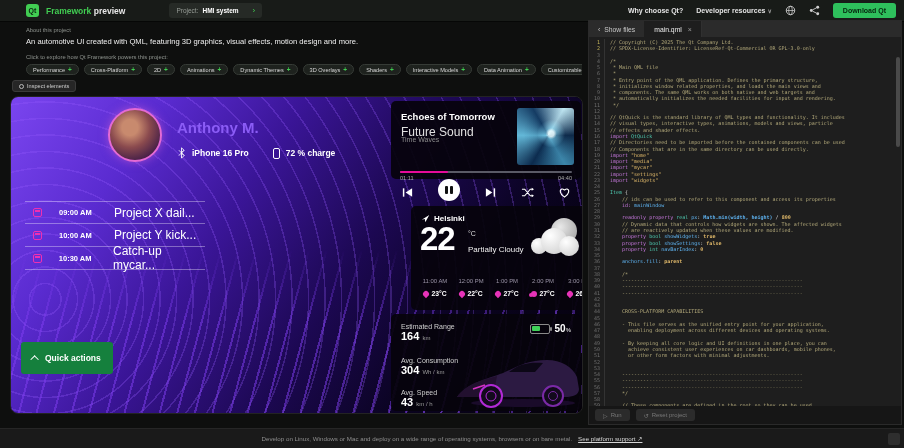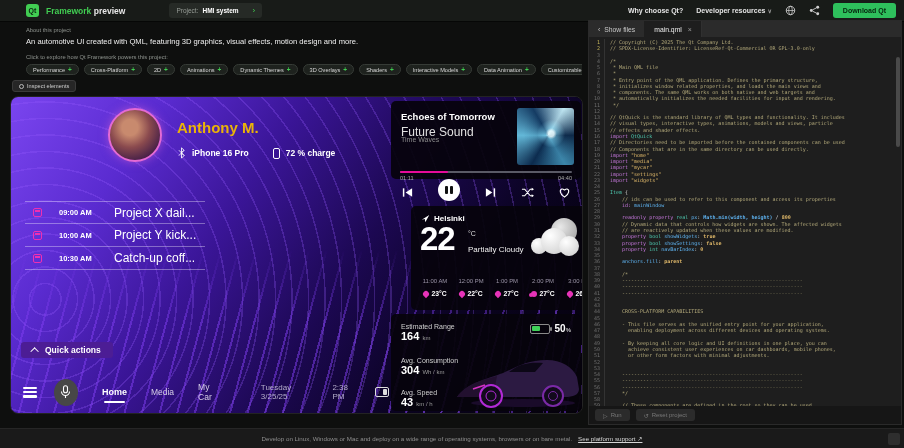--- a/index.html
+++ b/index.html
@@ -42,36 +42,36 @@
   .dash-bg{position:absolute;inset:0;
     background:
       repeating-radial-gradient(circle at 6% 64%, rgba(150,90,255,0) 0 15px, rgba(150,90,255,.28) 15px 16.5px),
       linear-gradient(123deg,#7a45ef 0%,#5a2bd0 20%,#3a1597 38%,#1c0852 58%,#0a0320 76%,#040109 100%);}
   .dash-bg::after{content:"";position:absolute;left:0;bottom:0;width:100%;height:52%;
     background:repeating-linear-gradient(105deg, transparent 0 15px, rgba(128,62,240,.5) 15px 17px);
     -webkit-mask-image:linear-gradient(to top,black 55%,transparent);mask-image:linear-gradient(to top,black 55%,transparent);}
 
   .avatar{position:absolute;left:97px;top:11px;width:54px;height:54px;border-radius:50%;border:2px solid #e46ad4;
     background:radial-gradient(circle at 40% 35%,#c88a6e 18%,#8a4a4e 45%,#4a2248 75%,#241034 100%);box-shadow:0 0 10px rgba(228,106,212,.5);}
-  .prof-name{position:absolute;left:166px;top:22px;color:#eab308;font-size:15px;font-weight:bold;}
+  .prof-name{position:absolute;left:166px;top:22px;color:#8b5cf6;font-size:15px;font-weight:bold;}
   .prof-row{position:absolute;left:166px;top:50px;display:flex;align-items:center;gap:6px;color:#fff;}
   .bt-ic{width:9px;height:12px;}
   .prof-dev{font-size:8.5px;font-weight:bold;}
   .phone-ic{width:7px;height:11px;border:1px solid #fff;border-radius:2px;margin-left:18px;}
   .prof-charge{font-size:8.5px;font-weight:bold;}
 
   .schedule{position:absolute;left:14px;top:104px;width:180px;}
   .sched-row{display:flex;align-items:center;height:23px;border-bottom:1px solid rgba(255,255,255,.35);gap:17px;cursor:pointer;}
   .sched-row:first-child{border-top:1px solid rgba(255,255,255,.35);}
   .cal-icon{width:9px;height:9px;border:1.5px solid #ef2fb2;border-radius:2px;margin-left:8px;position:relative;}
   .cal-icon::before{content:"";position:absolute;left:1px;right:1px;top:1px;height:2px;background:#ef2fb2;}
   .sched-time{color:#fff;font-size:7.5px;font-weight:bold;width:38px;}
   .sched-title{color:#fff;font-size:12px;}
 
-  .quick-actions{position:absolute;left:10px;top:245px;height:16px;background:#4c1d95;border:none;border-radius:3px;color:#fff;display:flex;align-items:center;gap:6px;padding:0 12px;cursor:pointer;font-family:"Liberation Sans",sans-serif;}
+  .quick-actions{position:absolute;left:10px;top:245px;height:32px;background:#15803d;border:none;border-radius:3px;color:#fff;display:flex;align-items:center;gap:6px;padding:0 12px;cursor:pointer;font-family:"Liberation Sans",sans-serif;}
   .quick-actions .chev{width:6px;height:6px;border-left:1.6px solid #fff;border-top:1.6px solid #fff;transform:rotate(45deg) translateY(2px);}
   .quick-actions span{font-size:8.5px;font-weight:bold;}
 
   .dash-nav{position:absolute;left:10px;bottom:7px;width:368px;height:28px;display:flex;align-items:center;}
   .burger{width:15px;height:11px;display:flex;flex-direction:column;justify-content:space-between;cursor:pointer;margin-left:2px;}
   .burger i{height:2.2px;background:#fff;border-radius:1px;}
   .mic-circle{width:27px;height:27px;border-radius:50%;background:#474747;display:flex;align-items:center;justify-content:center;margin-left:17px;cursor:pointer;}
   .nav-item{color:#d6cfe6;font-size:8.5px;margin-left:24px;cursor:pointer;position:relative;}
   .nav-item.active{color:#fff;font-weight:bold;font-size:9px;}
   .nav-item.active::after{content:"";position:absolute;left:2px;right:2px;bottom:-6px;height:2.5px;background:#fff;border-radius:2px;}
@@ -269,49 +269,29 @@
           <span class="sched-title">Project X dail...</span>
         </div>
         <div class="sched-row">
           <span class="cal-icon"></span>
           <span class="sched-time">10:00 AM</span>
           <span class="sched-title">Project Y kick...</span>
         </div>
         <div class="sched-row">
           <span class="cal-icon"></span>
           <span class="sched-time">10:30 AM</span>
-          <span class="sched-title">Catch-up coff...</span>
+          <span class="sched-title">Catch-up mycar...</span>
         </div>
       </div>
 
     <button class="quick-actions">
       <i class="chev"></i>
       <span>Quick actions</span>
     </button>
 
-    <div class="dash-nav">
-      <div class="burger">
-          <i></i>
-          <i></i>
-          <i></i>
-        </div>
-      <div class="mic-circle">
-        <svg width="11" height="14" viewBox="0 0 11 14">
-            <rect x="3.5" y="0.8" width="4" height="7" rx="2" fill="none" stroke="#fff" stroke-width="1.1"></rect>
-            <path d="M1.5 6.5 a4 4 0 0 0 8 0" fill="none" stroke="#fff" stroke-width="1.1"></path>
-            <line x1="5.5" y1="10.5" x2="5.5" y2="13" stroke="#fff" stroke-width="1.1"></line>
-          </svg>
-      </div>
-      <span class="nav-item active">Home</span>
-      <span class="nav-item">Media</span>
-      <span class="nav-item">My Car</span>
-      <span class="nav-date">Tuesday 3/25/25</span>
-      <span class="nav-time">2:38 PM</span>
-      <span class="screen-ic"></span>
-    </div>
 
     <div class="card player-card">
       <div class="pl-title">Echoes of Tomorrow</div>
       <div class="pl-artist">Future Sound</div>
       <div class="pl-album">Time Waves</div>
       <div class="pl-art"></div>
       <div class="pl-bar">
           <div class="pl-fill" id="pl-fill" style="width: 28%;"></div>
         </div>
       <div class="pl-times">

